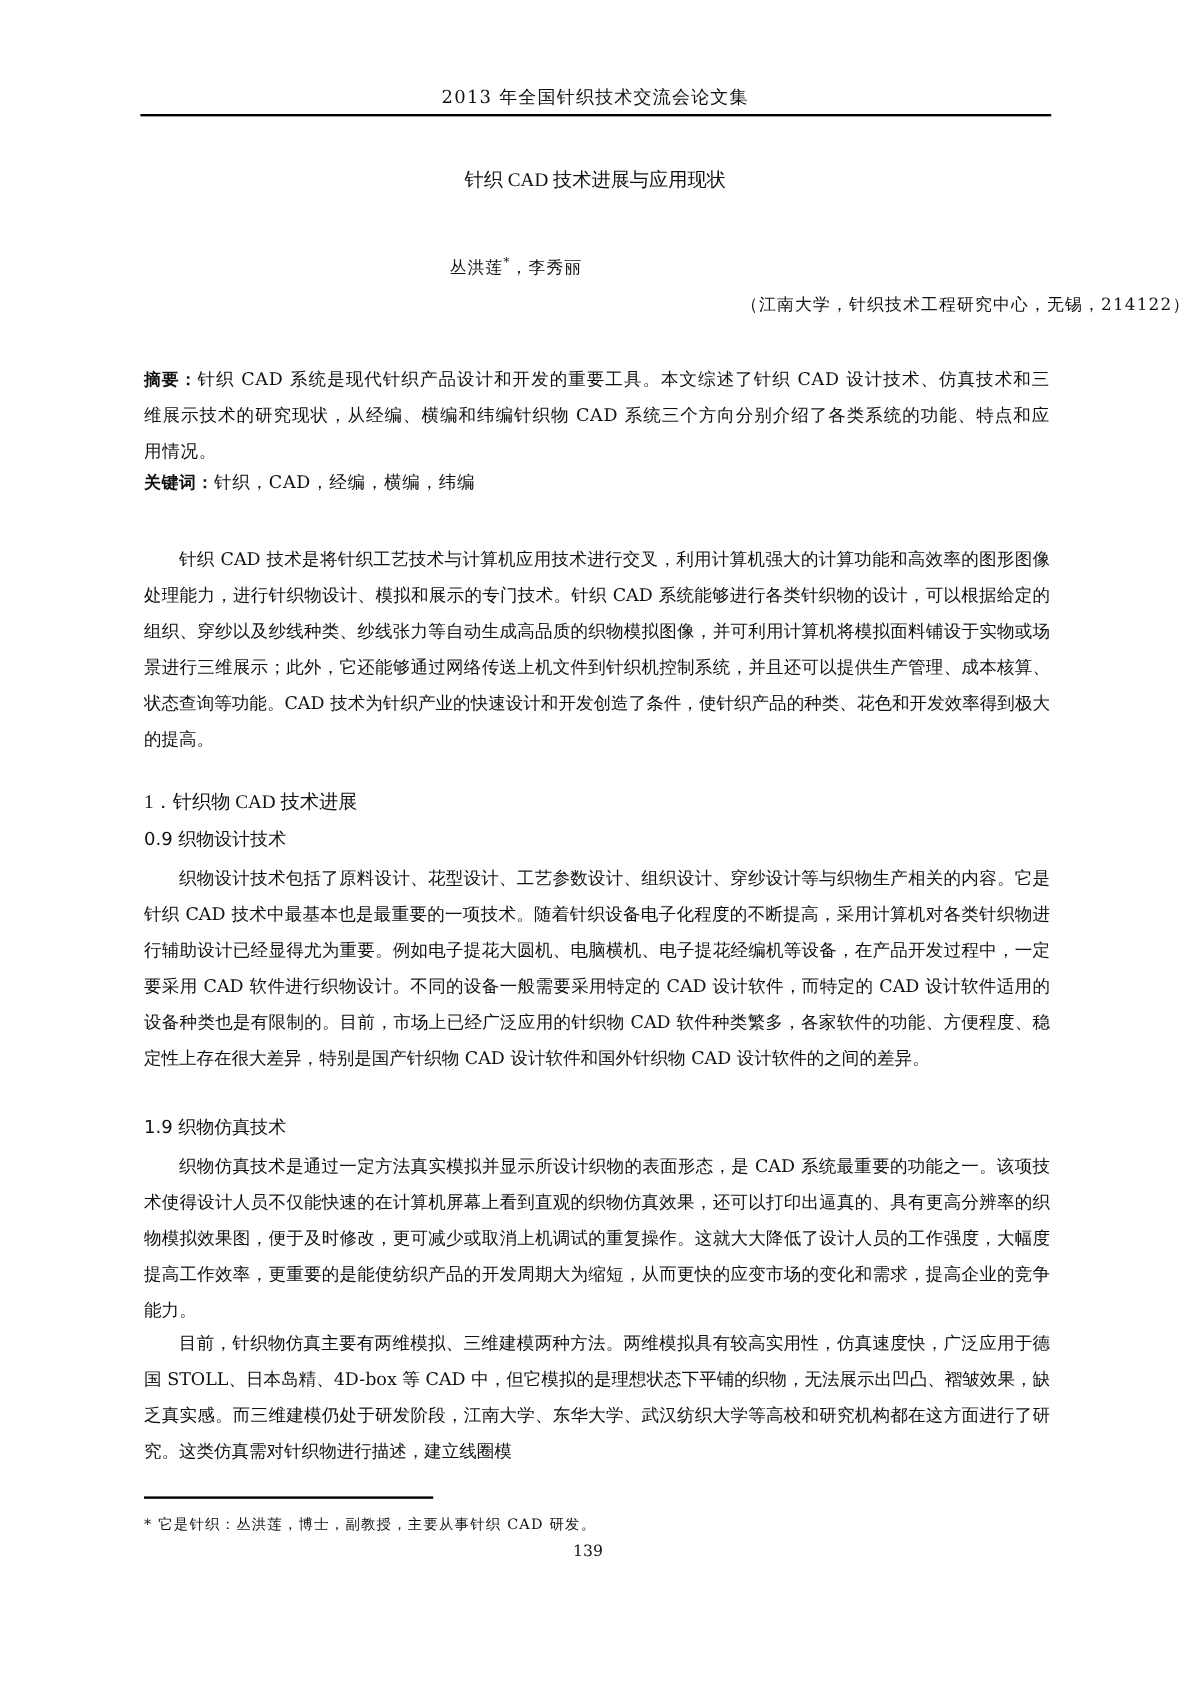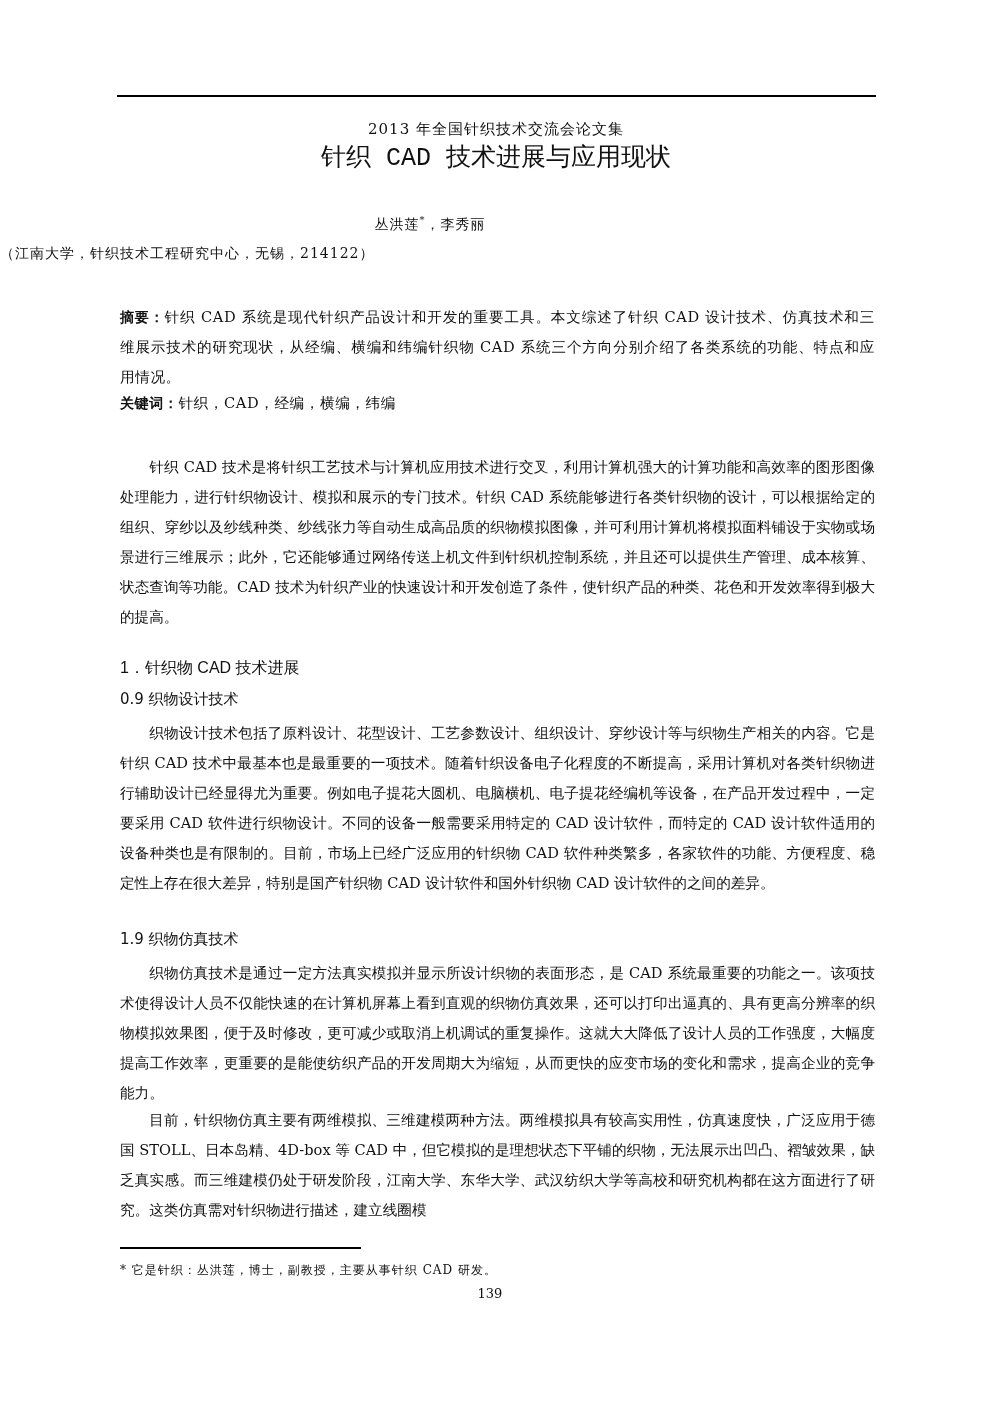--- a/index.html
+++ b/index.html
@@ -1,29 +1,29 @@
 <!DOCTYPE html>
 <html><head>
   <meta charset="utf-8">
   <style>
     html, body { margin: 0; padding: 0; background: #ffffff; }
     body { width: 992px; height: 1403px; position: relative; overflow: hidden; color: #111; font-family: "DejaVu Serif", "Liberation Serif", serif; }
-    .running-head { position: absolute; left: 0; width: 992px; top: 72px; text-align: center; font-size: 15px; letter-spacing: 1px; margin-top: 48px; }
+    .running-head { position: absolute; left: 0; width: 992px; top: 72px; text-align: center; font-size: 15px; letter-spacing: 1px; }
     .head-rule { position: absolute; left: 117px; width: 759px; top: 95px; height: 2px; background: #000; }
-    .title { position: absolute; left: 0; width: 992px; top: 140px; text-align: center; font-size: 25px; font-family: Liberation Mono, monospace; }
+    .title { position: absolute; left: 0; width: 992px; top: 140px; text-align: center; font-size: 16px; font-family: Liberation Serif, serif; }
     .authors { position: absolute; left: 0; width: 860px; top: 214px; text-align: center; font-size: 14px; letter-spacing: 1px; }
     .authors sup { font-size: 10px; }
-    .affil { position: absolute; left: 0; width: 992px; top: 245px; text-align: left; font-size: 14px; letter-spacing: 1px; }
+    .affil { position: absolute; left: 0; width: 992px; top: 245px; text-align: right; font-size: 14px; letter-spacing: 1px; }
     .block { position: absolute; left: 120px; width: 755px; font-size: 14.6px; line-height: 30px; text-align: justify; }
     .abstract { top: 302px; letter-spacing: 0.6px; }
     .label-bold { font-family: "DejaVu Sans", "Liberation Sans", sans-serif; font-weight: bold; font-size: 14px; }
     .keywords { position: absolute; left: 120px; top: 393px; font-size: 14.6px; line-height: 19px; letter-spacing: 0.6px; }
     .para { text-indent: 2em; margin: 0; }
     .intro { top: 452px; }
-    .h1 { position: absolute; left: 120px; top: 658px; font-size: 16px; font-family: Liberation Sans, sans-serif; }
+    .h1 { position: absolute; left: 120px; top: 658px; font-size: 16px; font-family: Liberation Serif, serif; }
     .h2 { position: absolute; left: 120px; font-size: 15px; font-family: "DejaVu Sans", "Liberation Sans", sans-serif; }
     .h2-a { top: 690px; }
     .h2-b { top: 930px; }
     .sec11 { top: 718px; }
     .sec12 { top: 958px; }
     .sec12b { top: 1105px; }
     .foot-rule { position: absolute; left: 120px; width: 241px; top: 1247px; height: 2px; background: #000; }
     .footnote { position: absolute; left: 120px; top: 1262px; font-size: 12px; letter-spacing: 1px; }
     .page-num { position: absolute; left: 0; width: 980px; top: 1286px; text-align: center; font-size: 13px; }
   </style>

